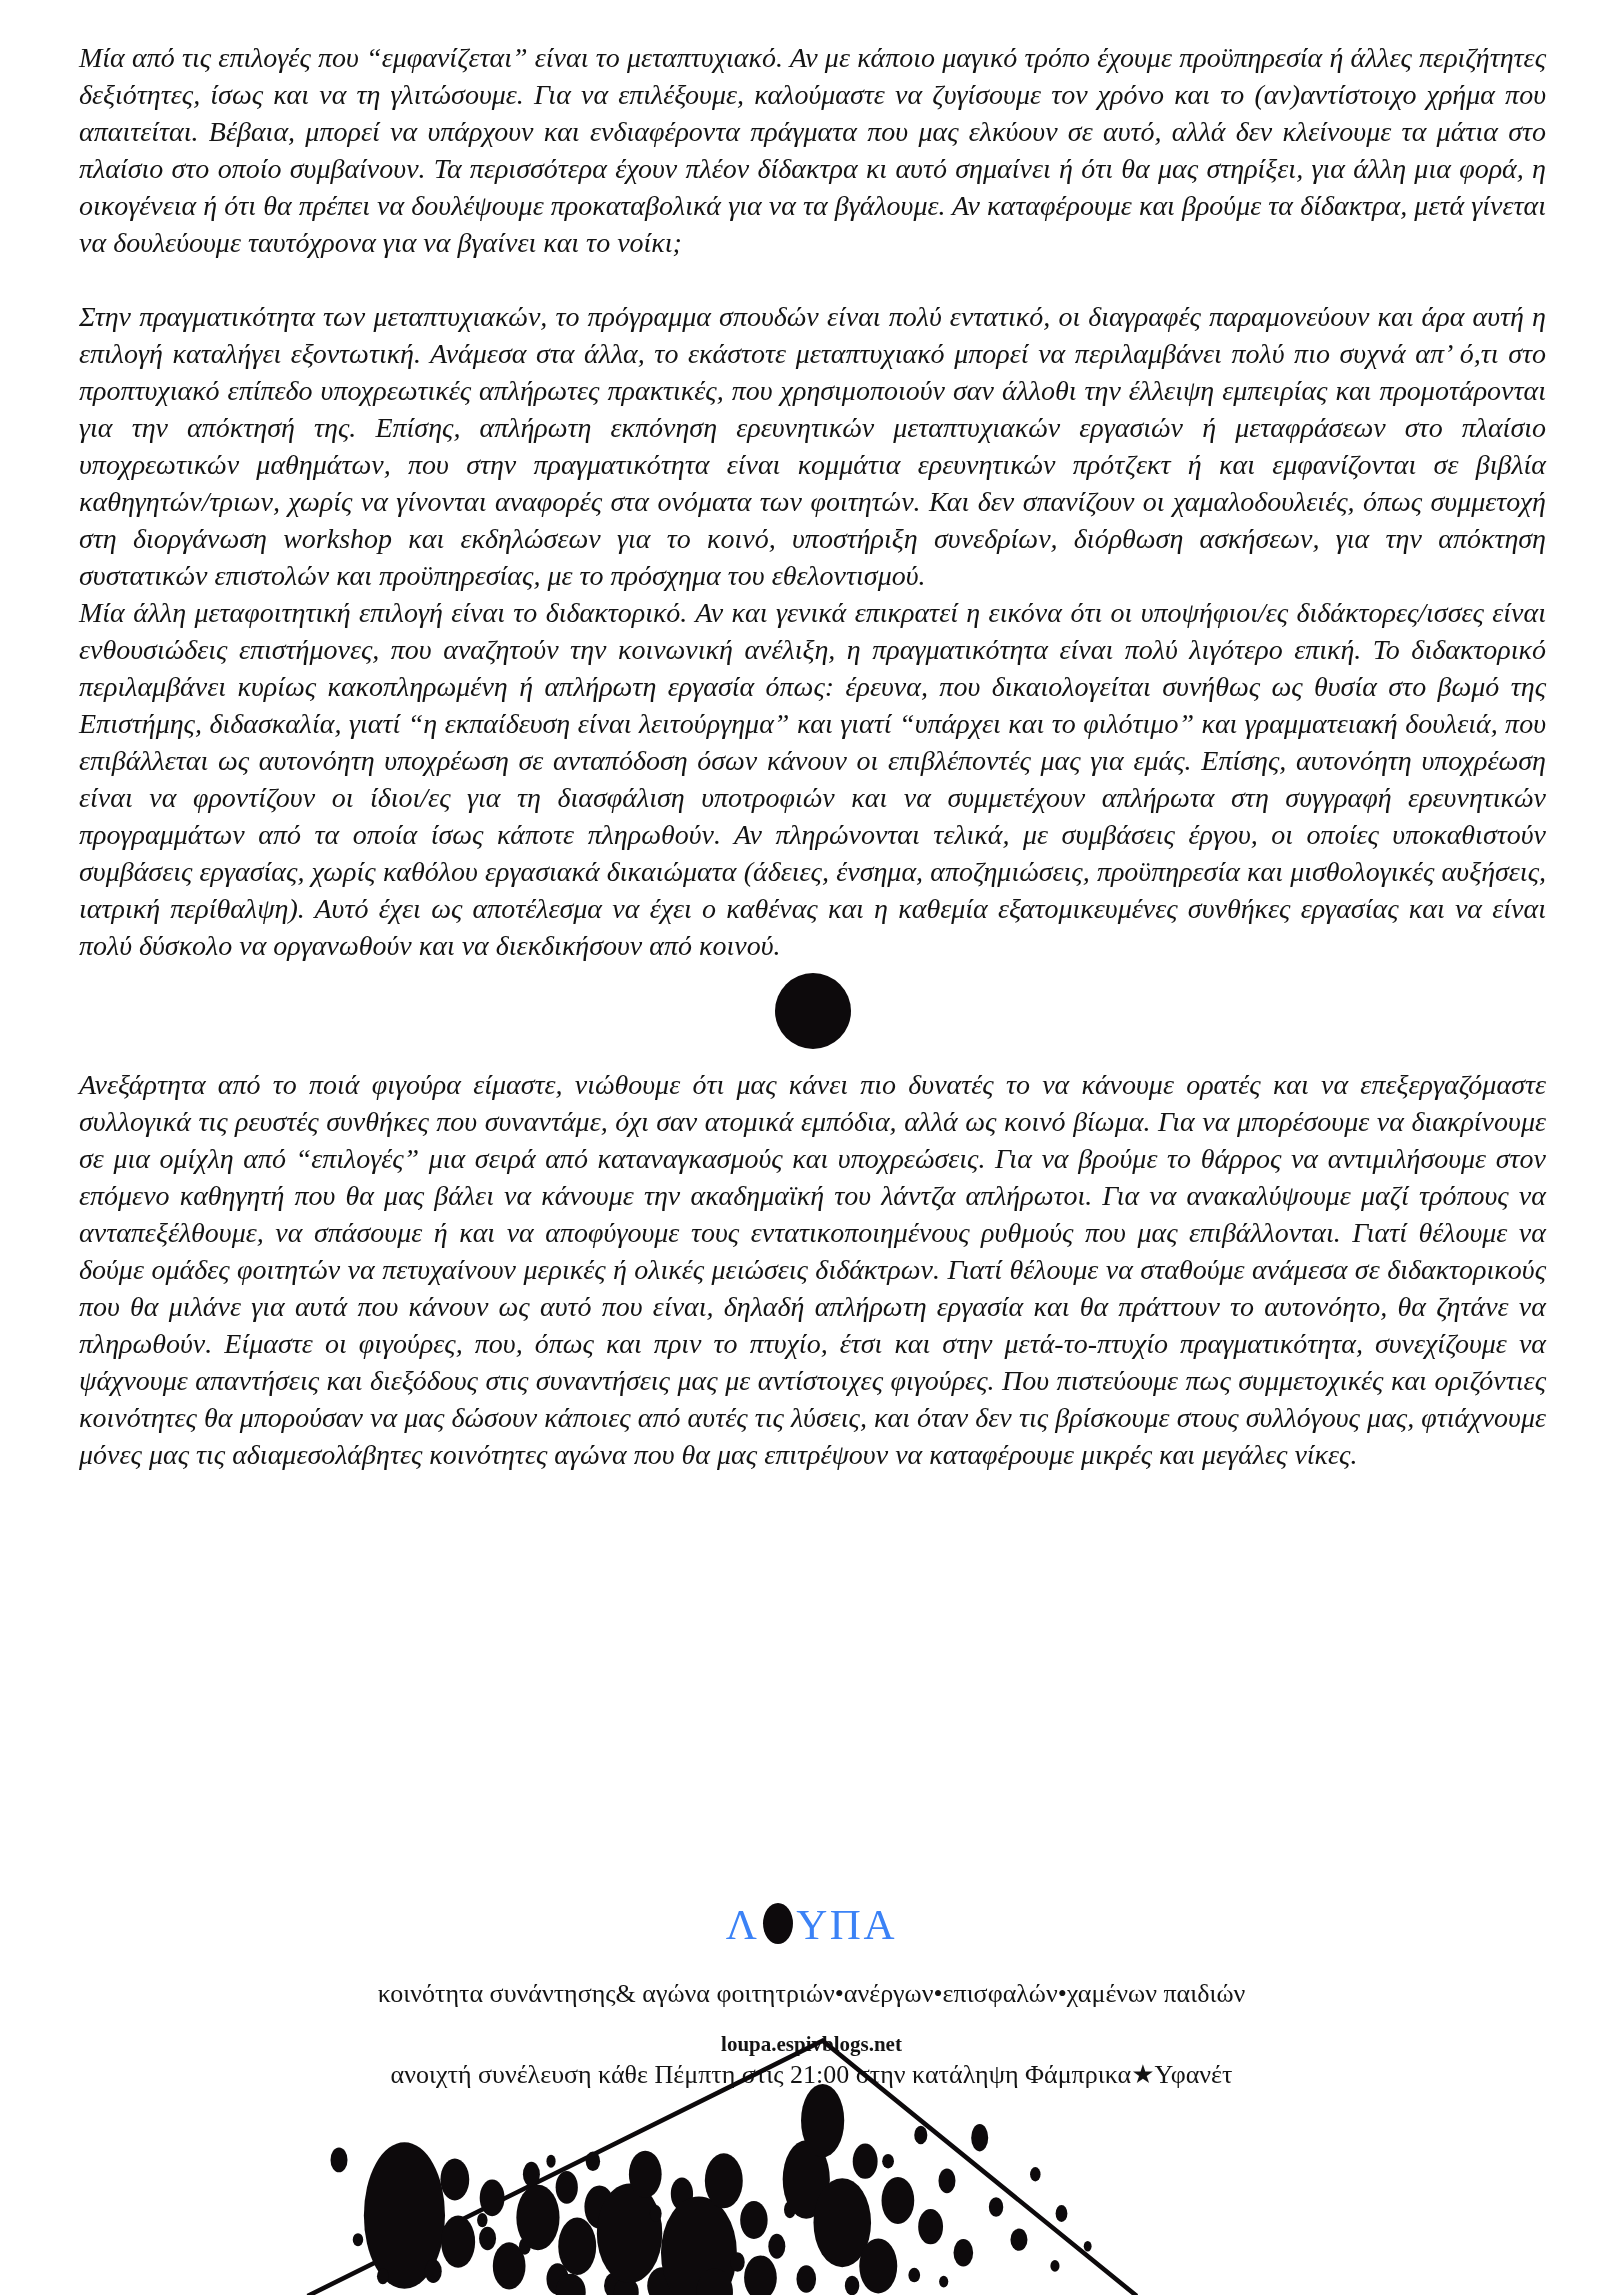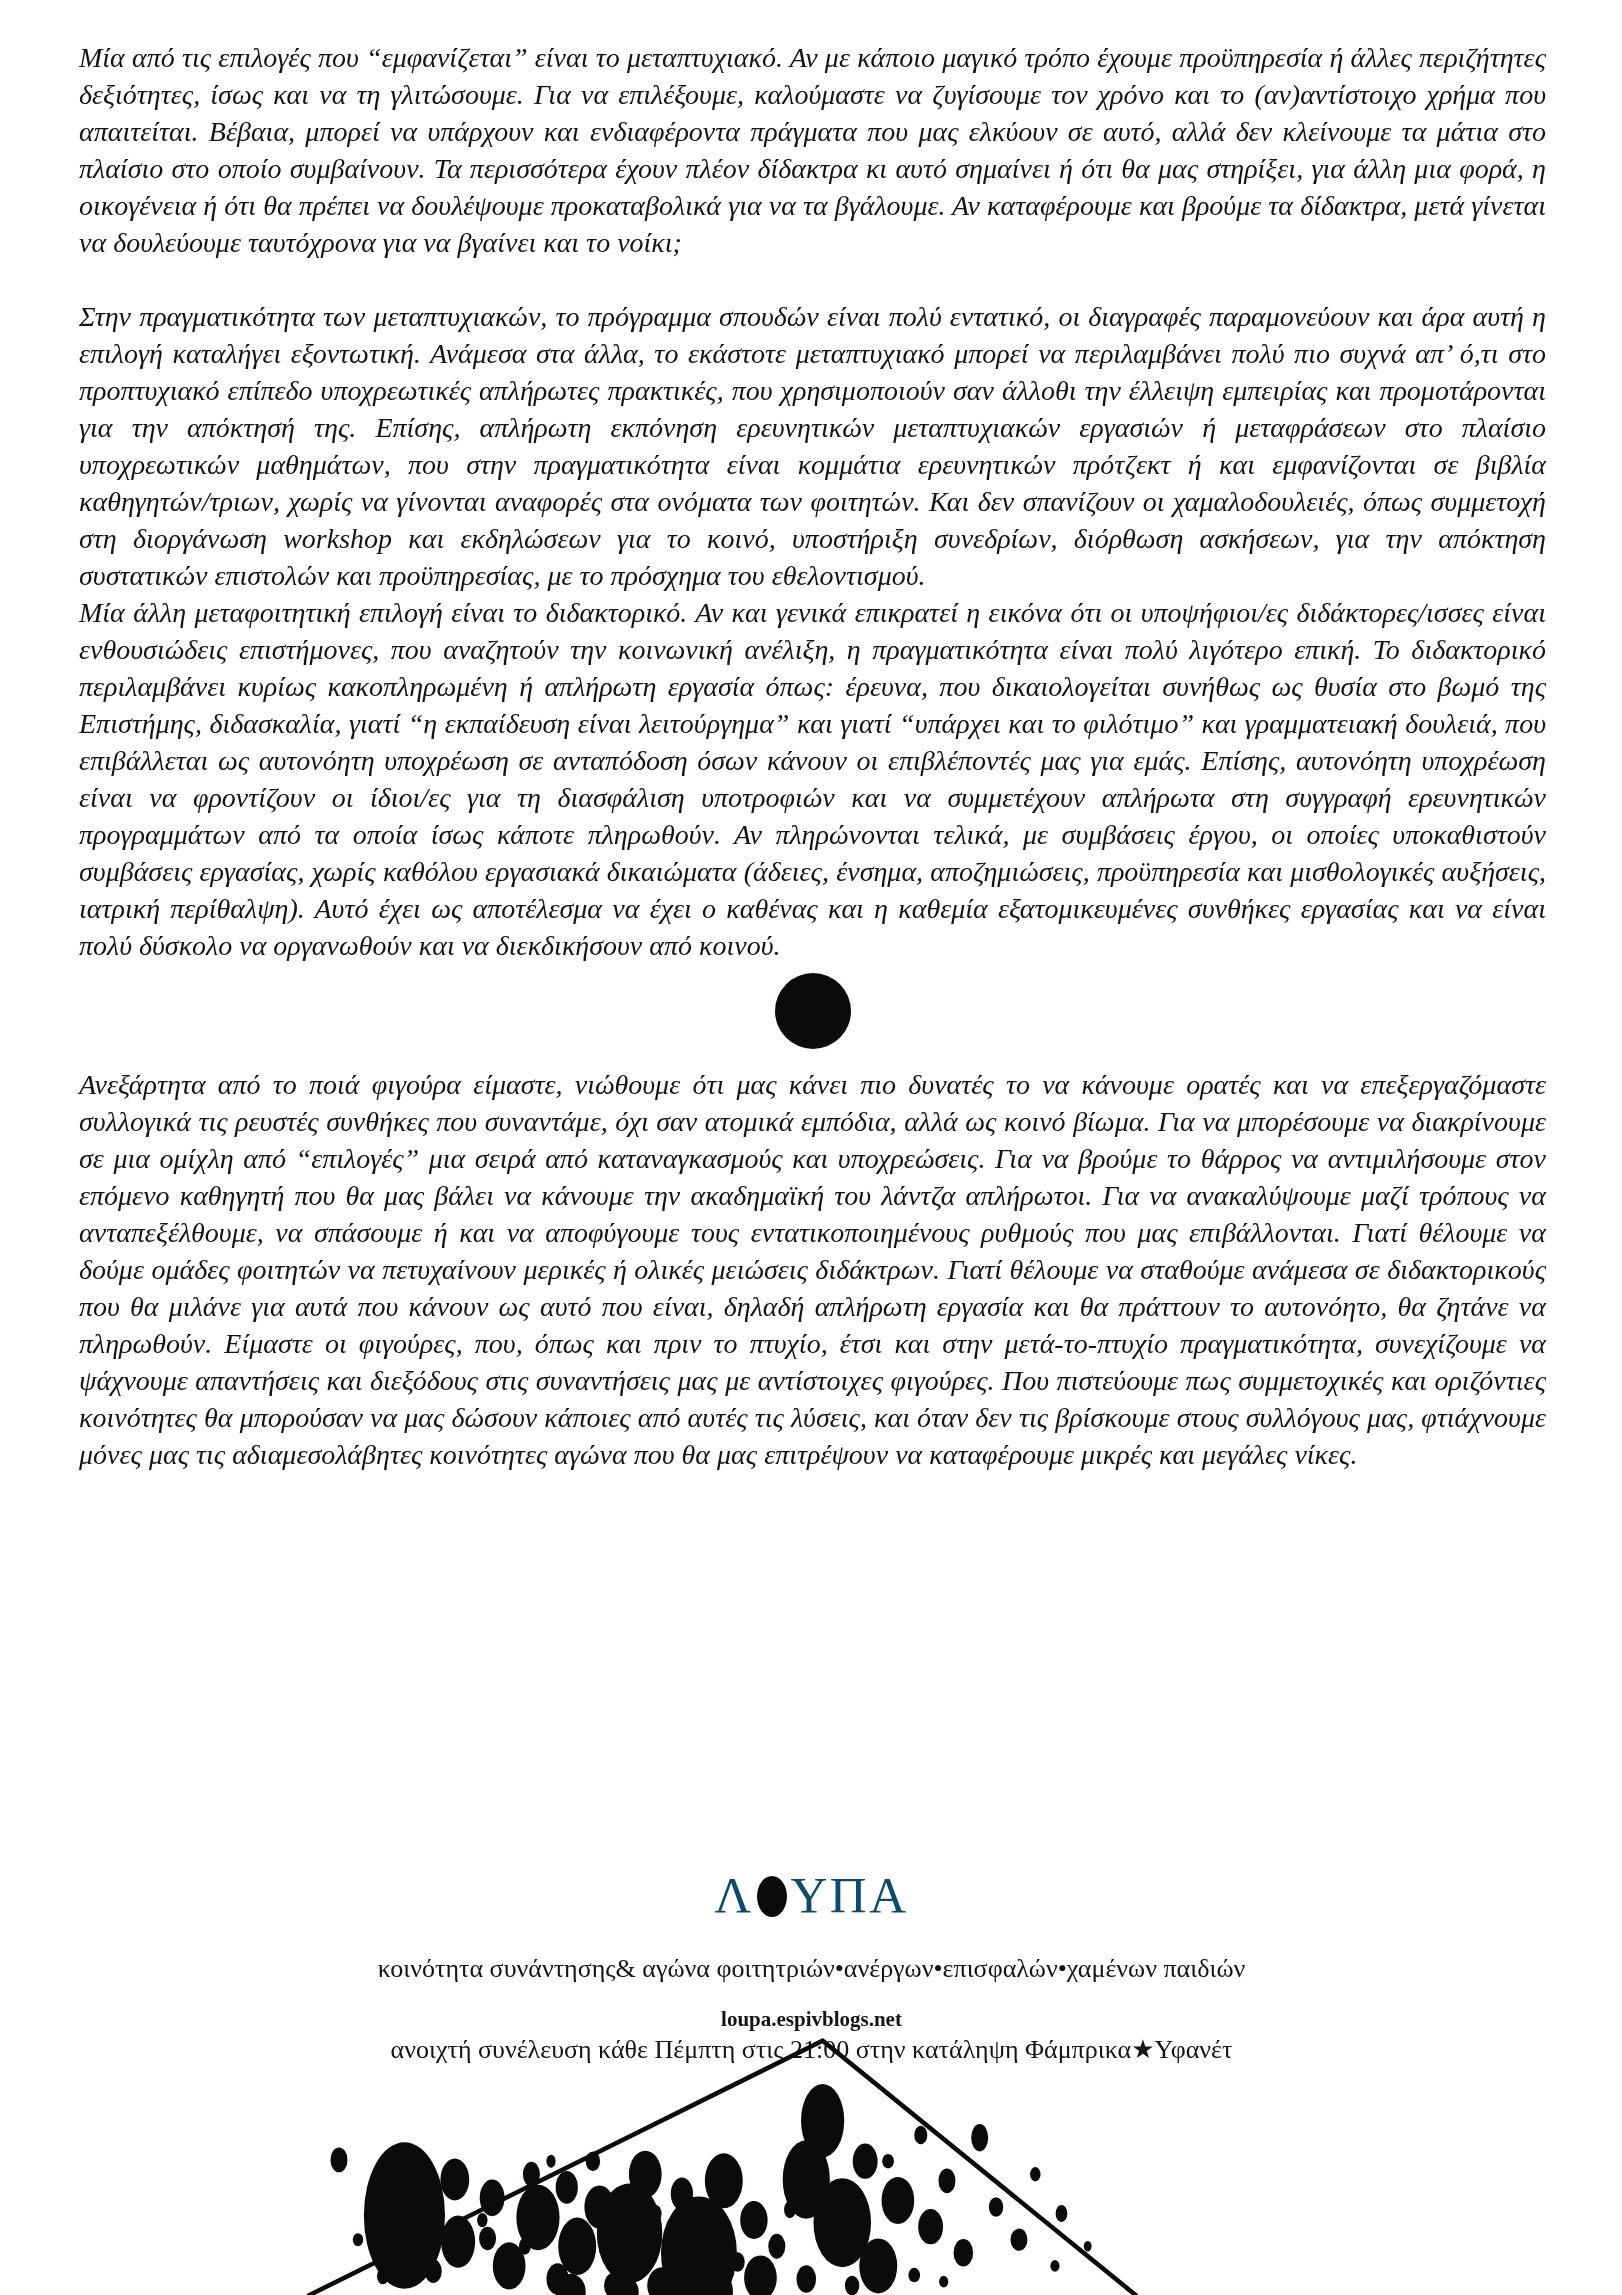--- a/index.html
+++ b/index.html
@@ -43,21 +43,21 @@
     background: #0d0a0c;
     border-radius: 50%;
     margin: 9.2px auto 17px auto;
   }
   .footer {
     position: absolute;
     left: 0; top: 1866px;
     width: 1623px;
     text-align: center;
   }
-  .org-name { font-size: 51px; letter-spacing: 2.6px; color: #0c4a6e; }
+  .org-name { font-size: 43px; letter-spacing: 2.6px; color: #3b82f6; margin-top: 34px; }
   .lens-dot {
     display: inline-block;
     width: 30px; height: 41px;
     background: #0d0a0c;
     border-radius: 50%;
     margin: 0 3.3px;
     vertical-align: -5.2px;
   }
   .tagline  { font-size: 26px; margin-top: 30px; }
   .website  { font-size: 21px; font-weight: bold; margin-top: 23px; font-family: Liberation Serif, serif; }

